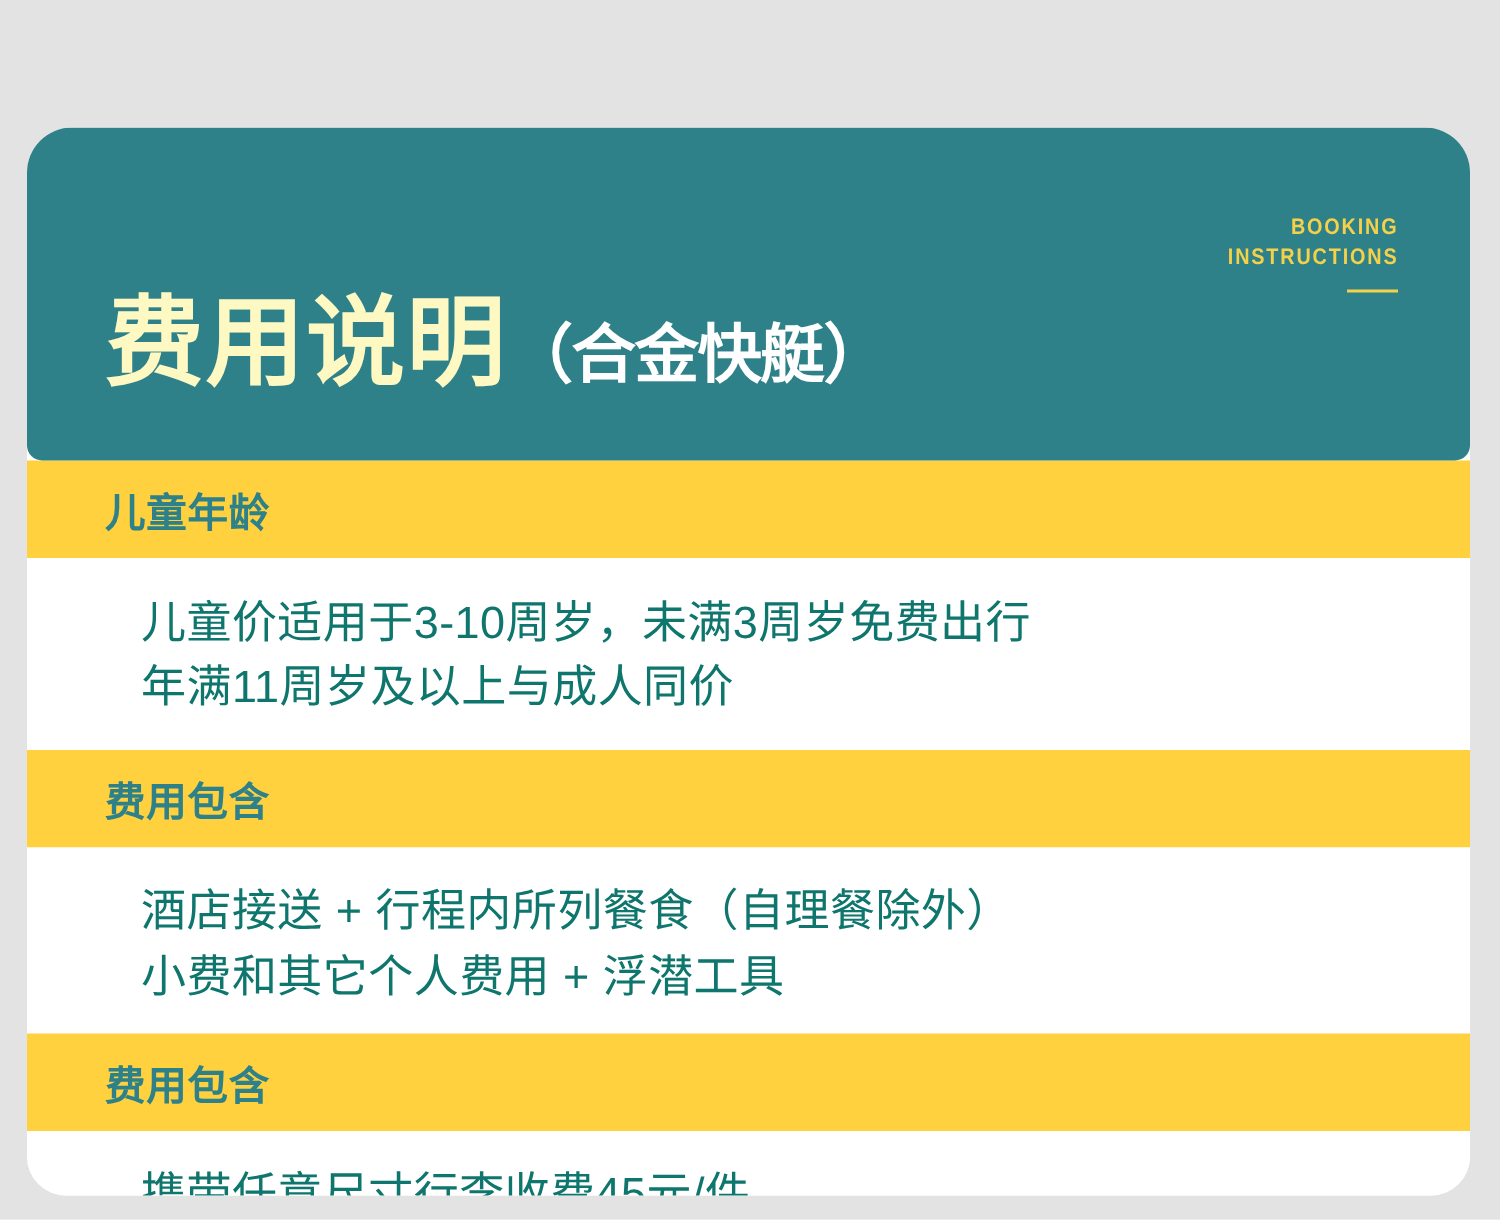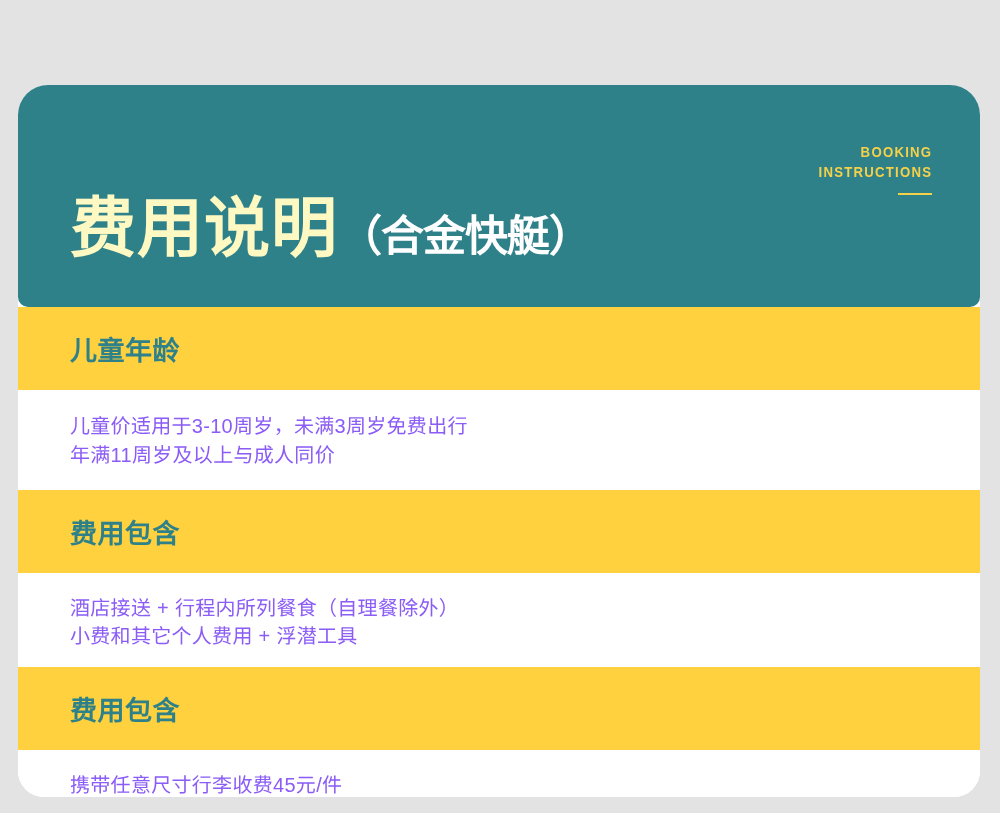--- a/index.html
+++ b/index.html
@@ -90,21 +90,21 @@
     margin-top: 11px;
     margin-left: auto;
     width: 34px;
     height: 2px;
     background: #f5d14a;
   }
 
   
   .section-head {
     background: #ffd13e;
-    height: 83px;
+    height: 65px;
     display: flex;
     align-items: center;
     padding-left: 52px;
     box-sizing: border-box;
   }
 
   .section-head-label {
     font-size: 27px;
     font-weight: 700;
     color: #2f8189;
@@ -116,25 +116,26 @@
     padding: 22px 52px 20px 52px;
     box-sizing: border-box;
   }
 
   .section-body.tight {
     padding-top: 21px;
     padding-bottom: 16px;
   }
 
   .body-line {
-    font-size: 20px;
-    color: #8b5cf6;
+    font-size: 30px;
+    color: #0f766e;
     line-height: 1.44;
     letter-spacing: 0.3px;
     white-space: nowrap;
+    margin-left: 24px;
   }
 </style>
 </head>
 <body>
 
 <div class="page">
   <div class="card">
 
     <div class="header">
       <div class="header-eyebrow">

